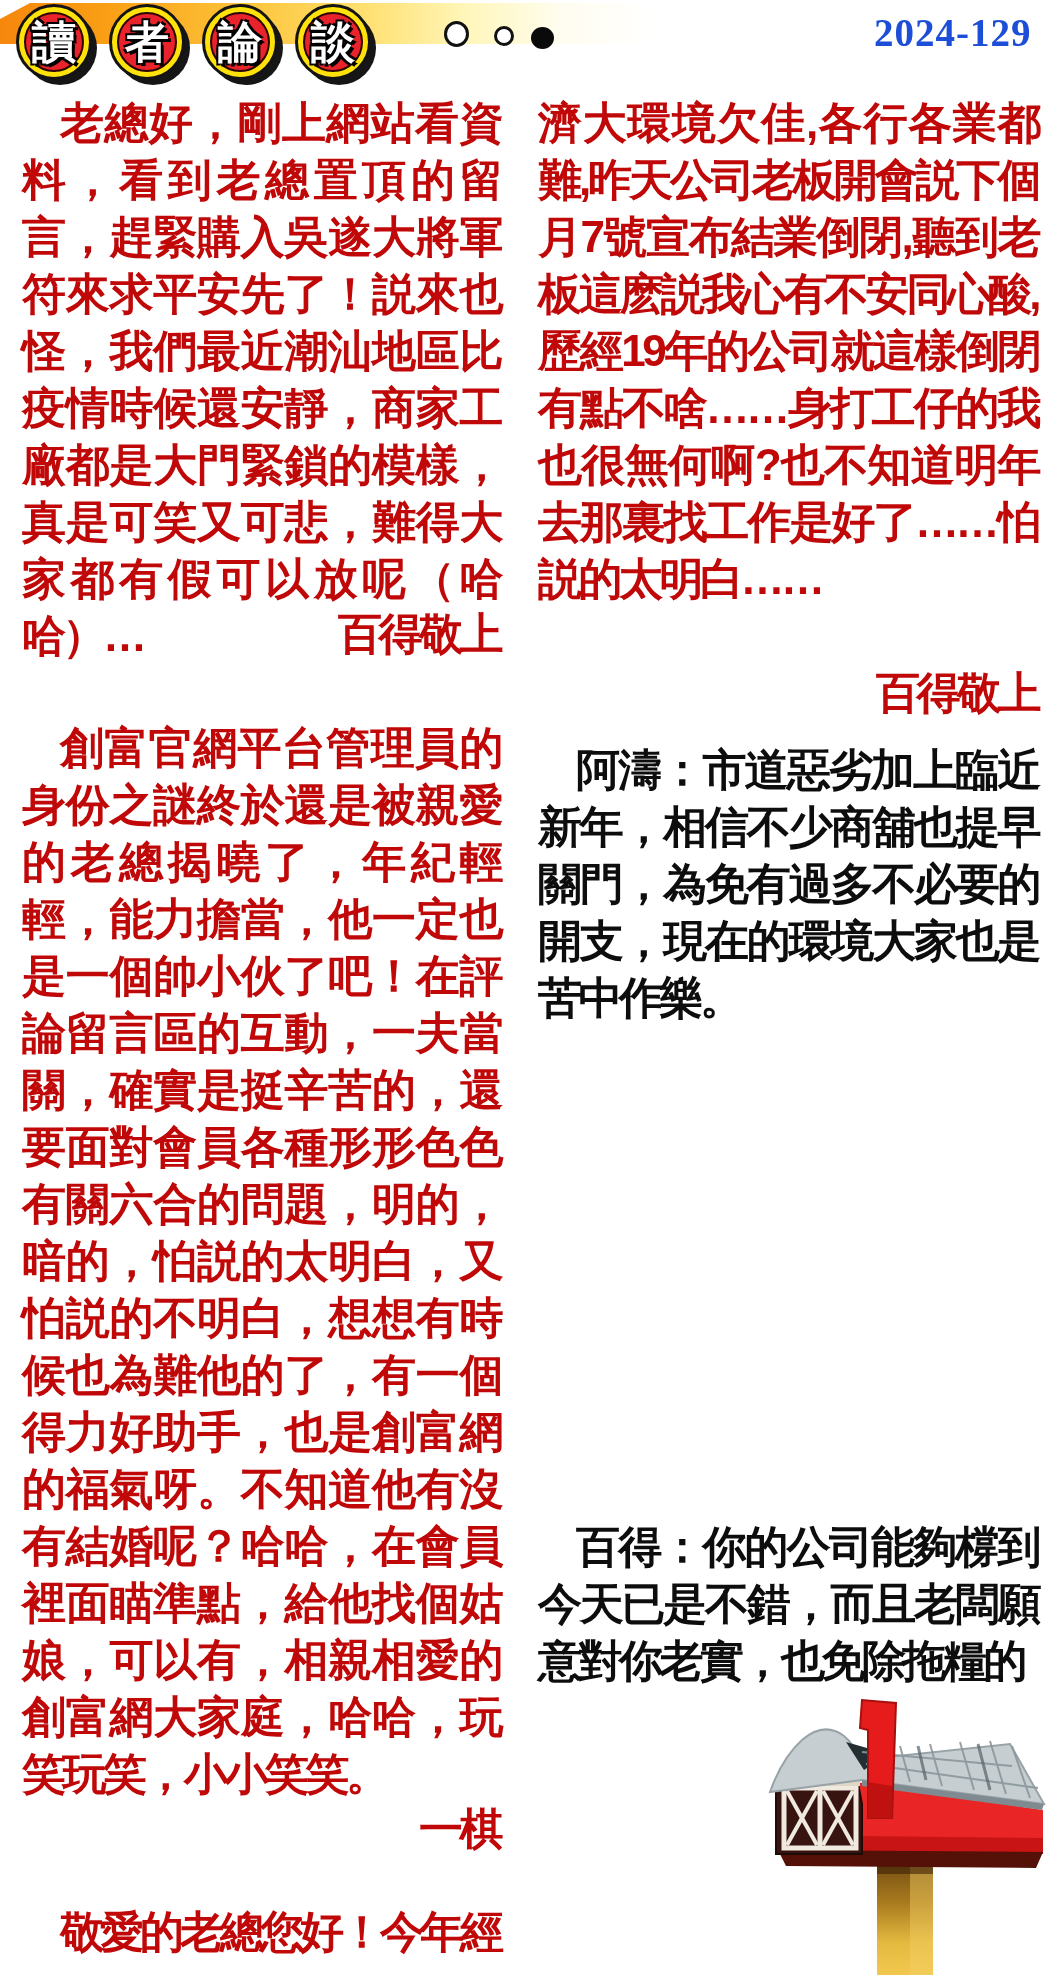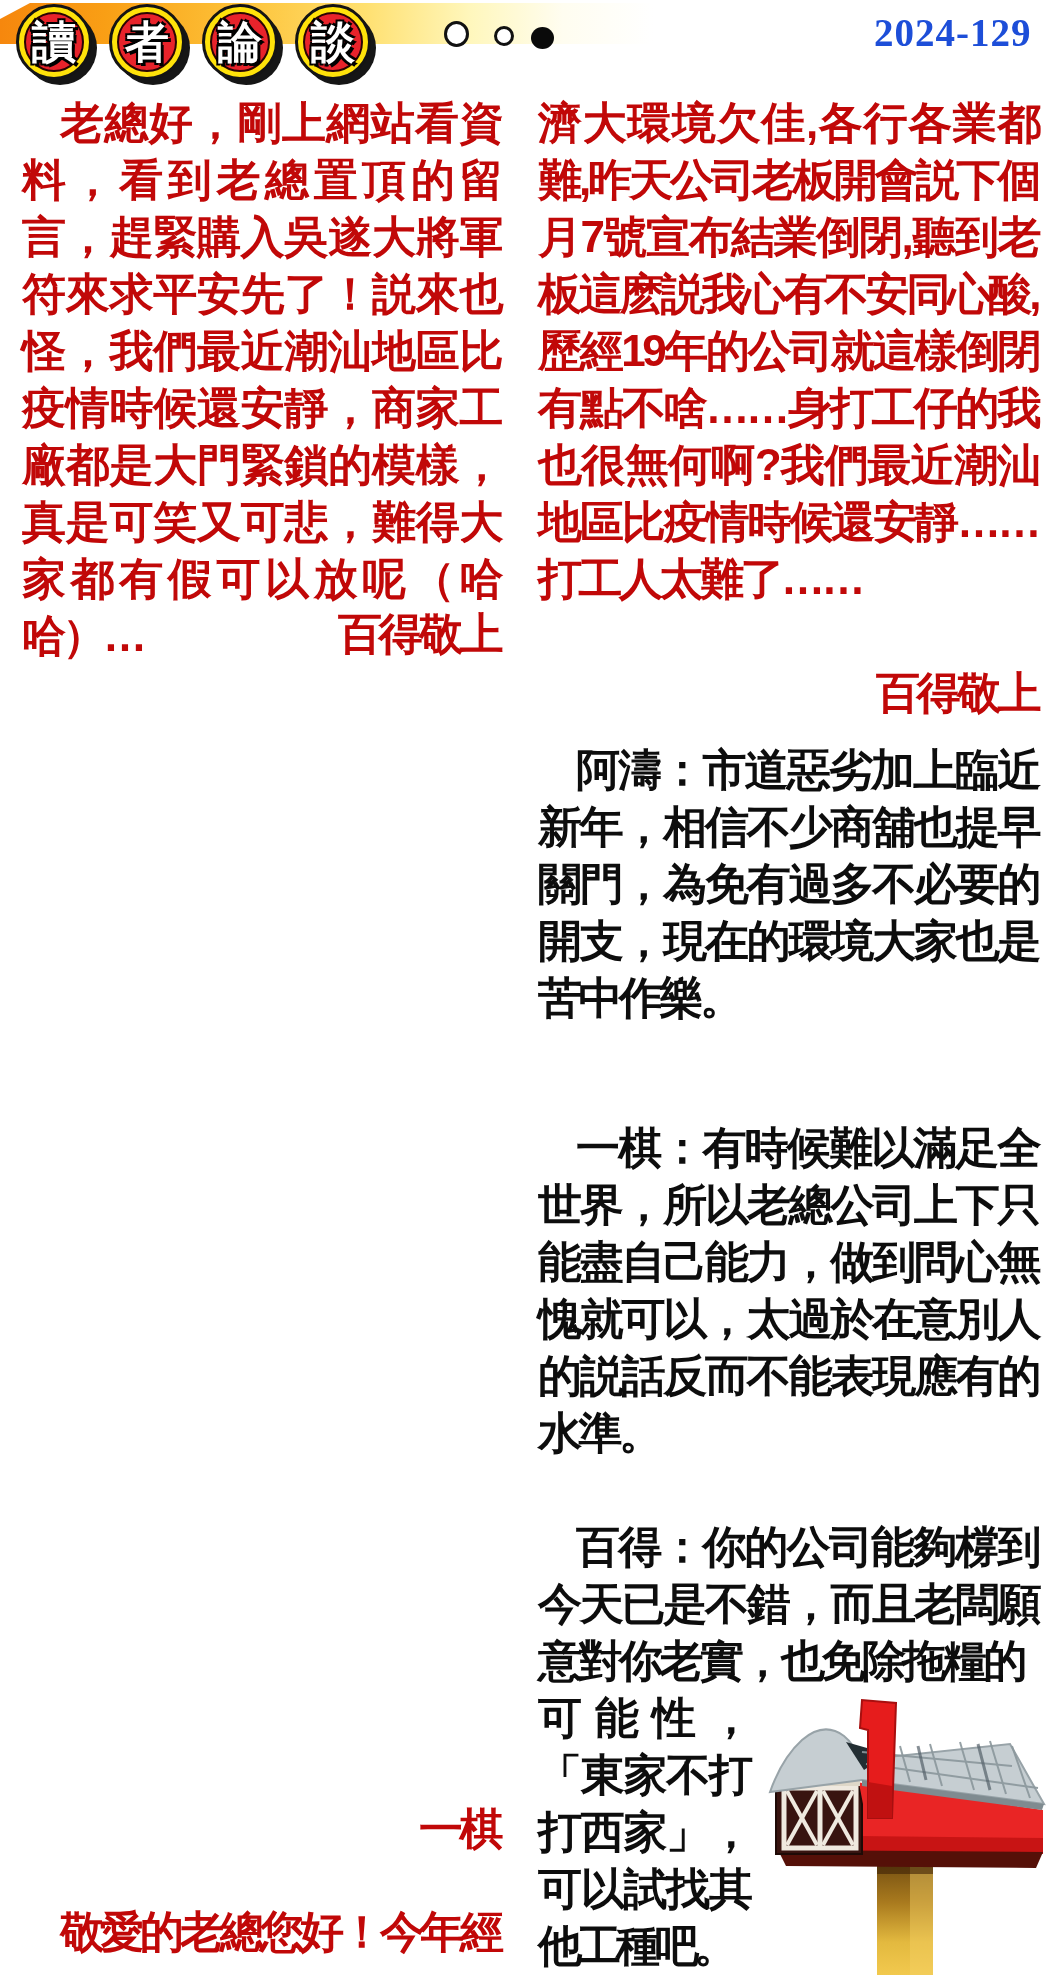--- a/index.html
+++ b/index.html
@@ -76,35 +76,35 @@
 
   <div class="dot dot1"></div>
   <div class="dot dot2"></div>
   <div class="dot dot3"></div>
 
   <div class="issue">2024-129</div>
 
   <div class="txt red ind lcol" style="top:94px;">老總好，剛上網站看資料，看到老總置頂的留言，趕緊購入吳遂大將軍符來求平安先了！説來也怪，我們最近潮汕地區比疫情時候還安靜，商家工廠都是大門緊鎖的模樣，真是可笑又可悲，難得大家都有假可以放呢（哈哈）…</div>
   <div class="txt red sig lcol" style="top:605px;">百得敬上</div>
 
+  <div class="txt red ind lcol" style="top:719px;">創富官網平台管理員的身份之謎終於還是被親愛的老總揭曉了，年紀輕輕，能力擔當，他一定也是一個帥小伙了吧！在評論留言區的互動，一夫當關，確實是挺辛苦的，還要面對會員各種形形色色有關六合的問題，明的，暗的，怕説的太明白，又怕説的不明白，想想有時候也為難他的了，有一個得力好助手，也是創富網的福氣呀。不知道他有沒有結婚呢？哈哈，在會員裡面瞄準點，給他找個姑娘，可以有，相親相愛的創富網大家庭，哈哈，玩笑玩笑，小小笑笑。</div>
   <div class="txt red ind lcol nowrap" style="top:1903px;">敬愛的老總您好！今年經</div>
 
   <div class="txt red sig lcol" style="top:1800px;">一棋</div>
 
-  <div class="txt red rcol" style="top:94px;">濟大環境欠佳,各行各業都難,昨天公司老板開會説下個月7號宣布結業倒閉,聽到老板這麽説我心有不安同心酸,歷經19年的公司就這樣倒閉有點不啥……身打工仔的我也很無何啊?我們最近潮汕地區比疫情時候還安靜……打工人太難了……</div>
+  <div class="txt red rcol" style="top:94px;">濟大環境欠佳,各行各業都難,昨天公司老板開會説下個月7號宣布結業倒閉,聽到老板這麽説我心有不安同心酸,歷經19年的公司就這樣倒閉有點不啥……身打工仔的我也很無何啊?也不知道明年去那裏找工作是好了……怕説的太明白……</div>
   <div class="txt red sig rcol" style="top:664px;text-align:right;">百得敬上</div>
 
   <div class="txt blk ind rcol" style="top:742px;font-family:Liberation Serif, serif;">阿濤：市道惡劣加上臨近新年，相信不少商舖也提早關門，為免有過多不必要的開支，現在的環境大家也是苦中作樂。</div>
 
-  <div class="txt blk ind rcol" style="top:1119px;">一棋：有時候難以滿足全世界，所以老總公司上下只能盡自己能力，做到問心無愧就可以，太過於在意別人的説話反而不能表現應有的水準。</div>
 
   <div class="txt blk ind rcol" style="top:1518px;">百得：你的公司能夠橕到今天已是不錯，而且老闆願意對你老實，也免除拖糧的</div>
 
   <div class="txt blk beside">
-    <span class="spacer"></span><span>可能性，「東家不打打西家」，可以試找其他工種吧。</span>
+    <span class="spacer"></span>
   </div>
 
   <div class="mailbox">
     <svg width="306" height="289" viewBox="0 0 306 289">
       <defs>
         <linearGradient id="postGrad" x1="0" y1="0" x2="0" y2="1">
           <stop offset="0" stop-color="#6e4a10"></stop>
           <stop offset="0.38" stop-color="#a97a1e"></stop>
           <stop offset="0.72" stop-color="#e3b93f"></stop>
           <stop offset="1" stop-color="#f2c94e"></stop>

